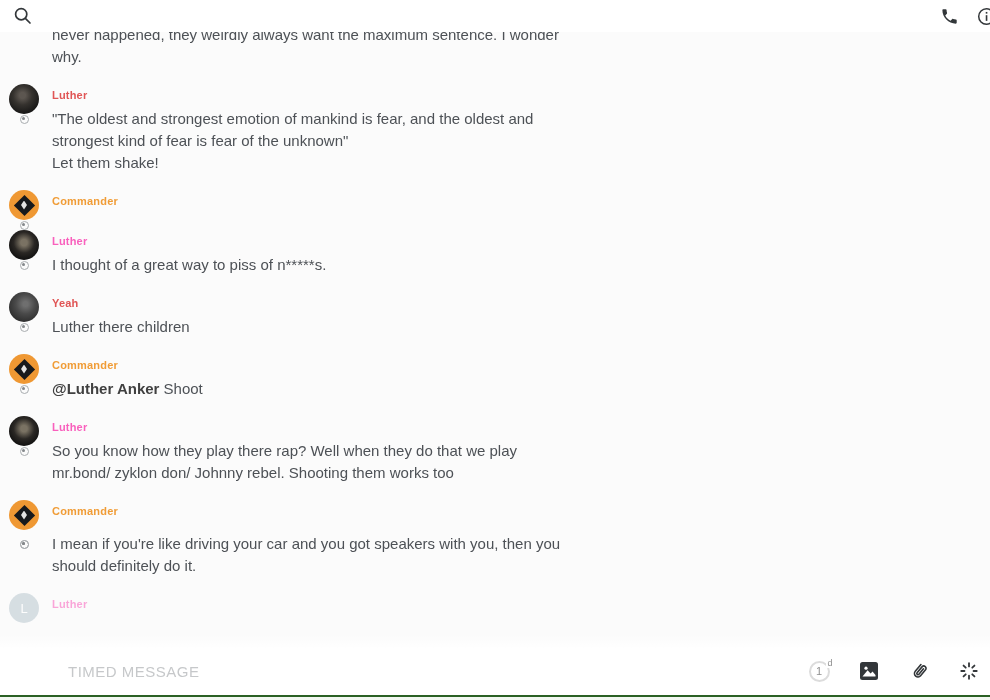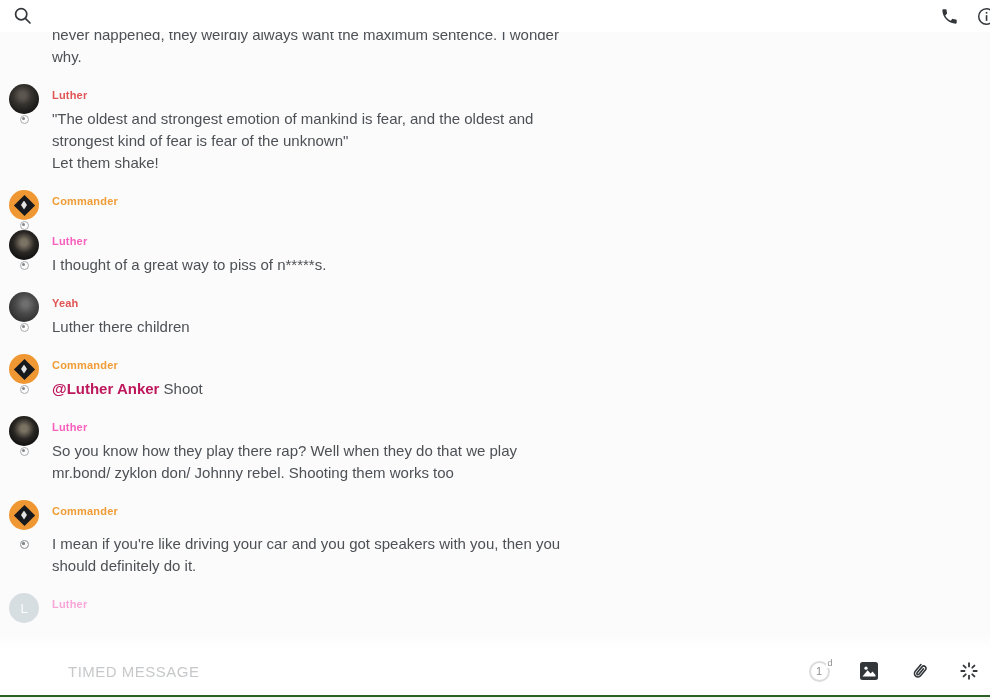--- a/index.html
+++ b/index.html
@@ -33,21 +33,21 @@
   .av-initial { background:#b9c7cf; color:#fff; font-size:13px; font-weight:400; }
 
   .author-name { font-size:11px; font-weight:600; letter-spacing:.2px; padding-top:3px; }
 
   .msg-row { position:relative; }
   .timer-ic { position:absolute; left:-32px; top:7px; width:9px; height:9px; border-radius:50%;
               border:1.5px solid #a9adb0; }
   .timer-ic::after { content:""; position:absolute; left:1px; top:1px; width:3px; height:3px;
                      border-radius:50%; background:#84888b; }
   .msg-text { font-size:15px; line-height:22px; color:#4d5156; white-space:pre-wrap; max-width:560px; }
-  .mention { color:#be185d; font-weight:700; cursor:pointer; }
+  .mention { color:#404040; font-weight:700; cursor:pointer; }
   .para-gap { margin-top:9px; }
   .type-faded .author-name, .type-faded .avatar { opacity:.55; }
 
   
   .footer-bg { position:absolute; left:0; right:0; bottom:0; height:52px; background:#fff; z-index:10; }
   .composer { position:absolute; left:0; right:0; bottom:6px; height:46px; z-index:12;
               display:flex; align-items:center; }
   .composer-fade { position:absolute; left:0; right:0; top:-14px; height:14px;
                    background:linear-gradient(rgba(251,251,251,0), rgba(255,255,255,.95)); pointer-events:none; }
   .msg-input { flex:1; border:none; outline:none; background:transparent; margin-left:68px;

